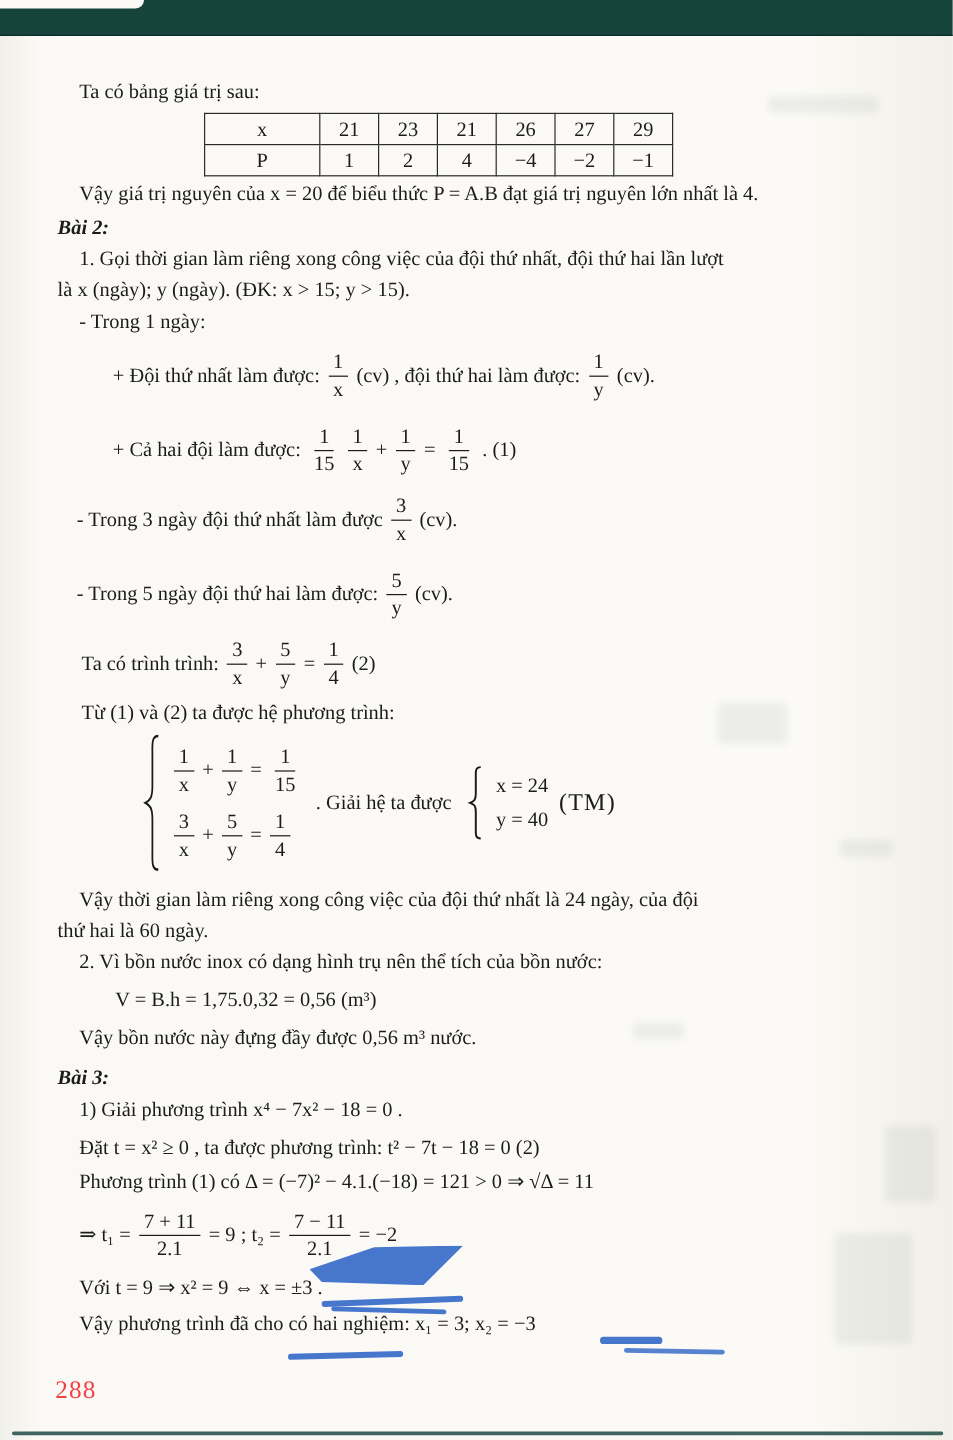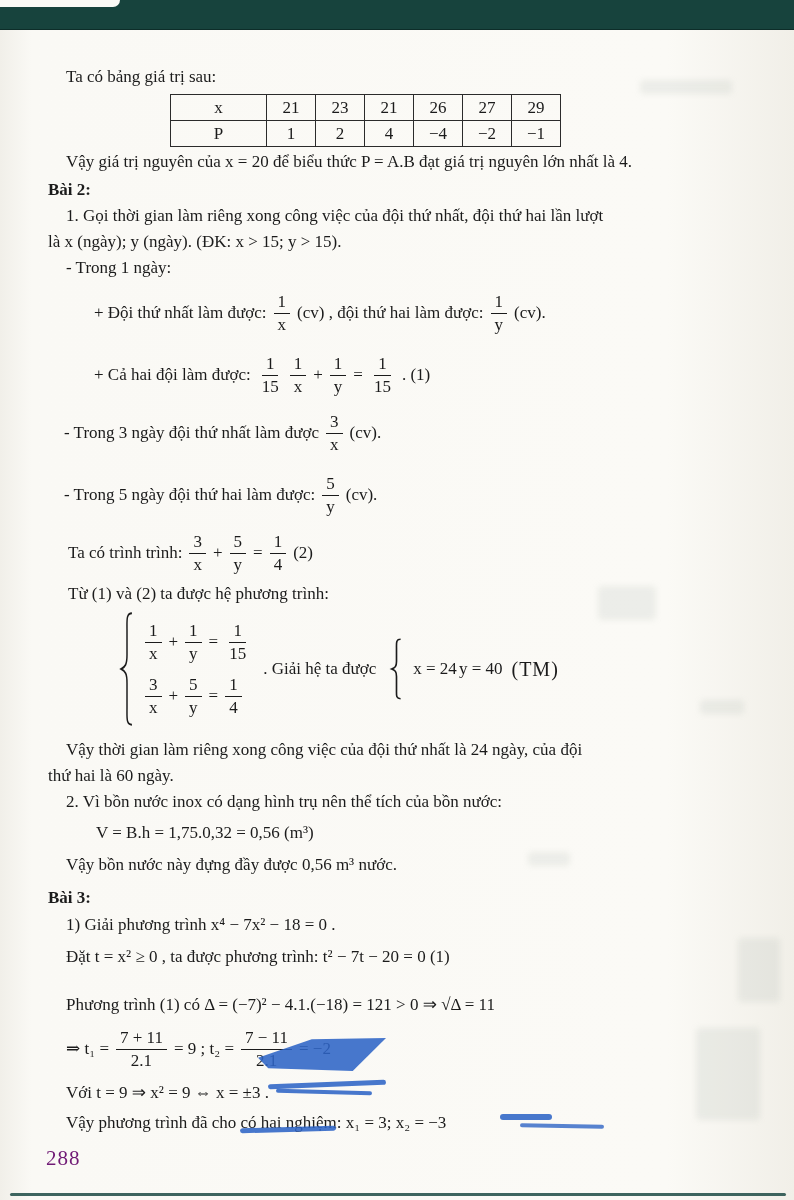--- a/index.html
+++ b/index.html
@@ -10,39 +10,39 @@
     font-family:"Liberation Serif","DejaVu Serif",serif;
     color:#1b1b1b;
   }
   .topbar { position:absolute; top:0; left:0; right:0; height:30px; background:#17433d; border-bottom:1px solid #0d2d29; }
   .topbar::before { content:""; position:absolute; left:0; top:0; width:120px; height:7px; background:#fbfaf6; border-radius:0 0 60px 0; }
   .bottom-edge { position:absolute; left:10px; right:8px; bottom:4px; height:3px; background:#1c4a44; border-radius:2px; opacity:.85; }
 
   .content { position:absolute; left:48px; top:64px; width:708px; font-size:17px; line-height:26px; }
   .line { white-space:nowrap; }
   .ind { text-indent:18px;font-family:Liberation Serif, serif; }
-  .bold { font-weight:bold; }
+  .bold { font-weight:bold;font-style:italic; }
 
   table.tbl { border-collapse:collapse; margin:4px 0 2px 122px; }
   .tbl td { border:1px solid #2b2b2b; text-align:center; font-size:17px; line-height:23px; padding:1px 0; }
   .tbl td.c0 { width:96px; }
   .tbl td.c  { width:49px;text-align:center; }
 
   .fline { display:flex; align-items:center; gap:7px; min-height:52px; white-space:nowrap; }
   .frac { display:inline-flex; flex-direction:column; align-items:center; line-height:20px; font-size:17px; }
   .frac .n { padding:0 4px 1px; border-bottom:1.3px solid #1b1b1b; }
   .frac .d { padding:1px 4px 0; }
 
   .sysrow { display:flex; align-items:center; gap:9px; margin-top:4px; padding-left:70px; }
   .eqs { display:flex; flex-direction:column; gap:8px; }
-  .sols { display:flex; flex-direction:row; gap:2px; line-height:26px; }
+  .sols { display:flex; flex-direction:column; gap:2px; line-height:26px; }
   .brace-svg { display:block; }
   .tm { font-size:20px; letter-spacing:1px; }
 
-  .pagenum { position:absolute; left:46px; top:1146px; font-size:21px; color:#701a75; letter-spacing:1px; }
+  .pagenum { position:absolute; left:46px; top:1146px; font-size:21px; color:#ef4444; letter-spacing:1px; }
 
   .pen { position:absolute; pointer-events:none; background:#2e64c6; opacity:.88; }
   .pen-tri { left:258px; top:1038px; width:128px; height:33px;
              clip-path:polygon(0% 60%, 42% 4%, 100% 0%, 74% 100%, 8% 92%); }
   .pen-strike-a { left:268px; top:1082px; width:118px; height:5px; transform:rotate(-2.2deg); border-radius:3px; }
   .pen-strike-b { left:276px; top:1090px; width:96px; height:4px; transform:rotate(1.6deg); border-radius:3px; }
   .pen-under { left:240px; top:1127px; width:96px; height:5px; transform:rotate(-1.5deg); border-radius:3px; }
   .pen-dash { left:500px; top:1114px; width:52px; height:6px; border-radius:3px; }
   .pen-tail { left:520px; top:1124px; width:84px; height:4px; transform:rotate(1deg); border-radius:3px; opacity:.8; }
 
@@ -227,22 +227,22 @@
 
   <p class="line ind" style="margin-top:10px">Vậy thời gian làm riêng xong công việc của đội thứ nhất là 24 ngày, của đội</p>
   <p class="line">thứ hai là 60 ngày.</p>
 
   <p class="line ind">2. Vì bồn nước inox có dạng hình trụ nên thể tích của bồn nước:</p>
   <p class="line" style="margin-top:4px; padding-left:48px; line-height:28px">V = B.h = 1,75.0,32 = 0,56 (m³)</p>
   <p class="line ind" style="margin-top:4px; line-height:28px">Vậy bồn nước này đựng đầy được 0,56 m³ nước.</p>
 
   <p class="line bold" style="margin-top:6px">Bài 3:</p>
   <p class="line ind" style="line-height:28px">1) Giải phương trình  x⁴ − 7x² − 18 = 0 .</p>
-  <p class="line ind" style="margin-top:4px; line-height:28px">Đặt  t = x² ≥ 0 , ta được phương trình:  t² − 7t − 20 = 0  (1)</p>
-  <p class="line ind" style="margin-top:20px; line-height:28px">Phương trình (1) có  Δ = (−7)² − 4.1.(−18) = 121 &gt; 0 ⇒ √Δ = 11</p>
+  <p class="line ind" style="margin-top:4px; line-height:28px">Đặt  t = x² ≥ 0 , ta được phương trình:  t² − 7t − 18 = 0  (2)</p>
+  <p class="line ind" style="margin-top:0; line-height:28px">Phương trình (1) có  Δ = (−7)² − 4.1.(−18) = 121 &gt; 0 ⇒ √Δ = 11</p>
 
   <div class="fline" style="margin-top:4px; padding-left:18px">
     <span>⇒  t₁ =</span>
     <span class="frac">
         <span class="n">7 + 11</span>
         <span class="d">2.1</span>
       </span>
     <span>= 9 ; t₂ =</span>
     <span class="frac">
         <span class="n">7 − 11</span>

